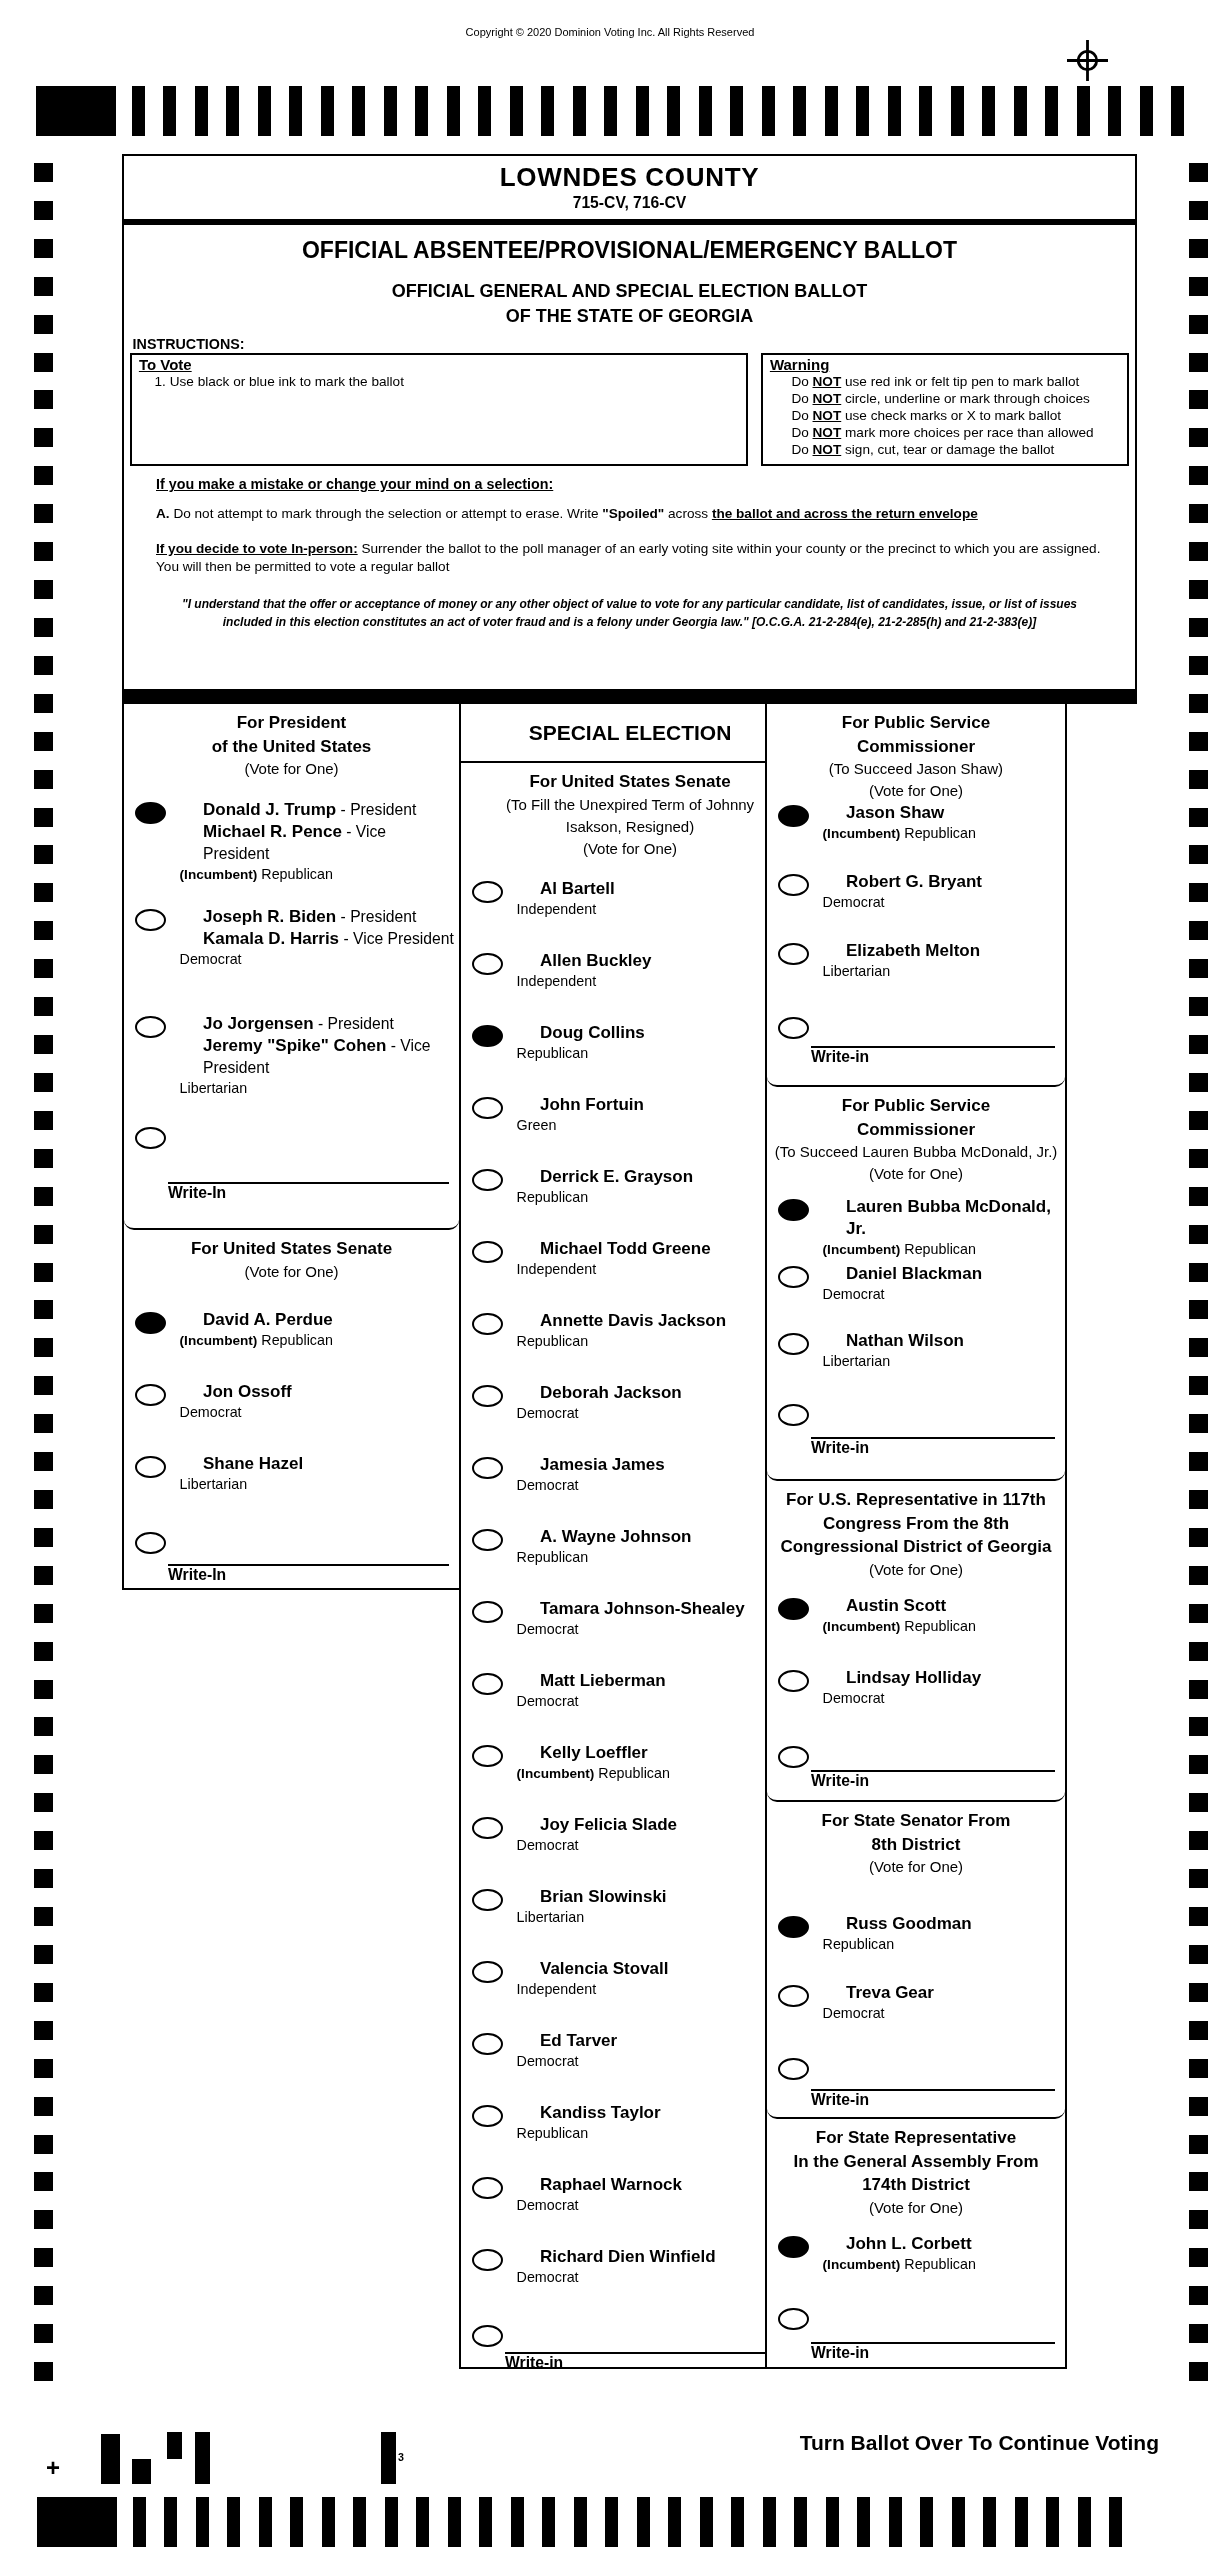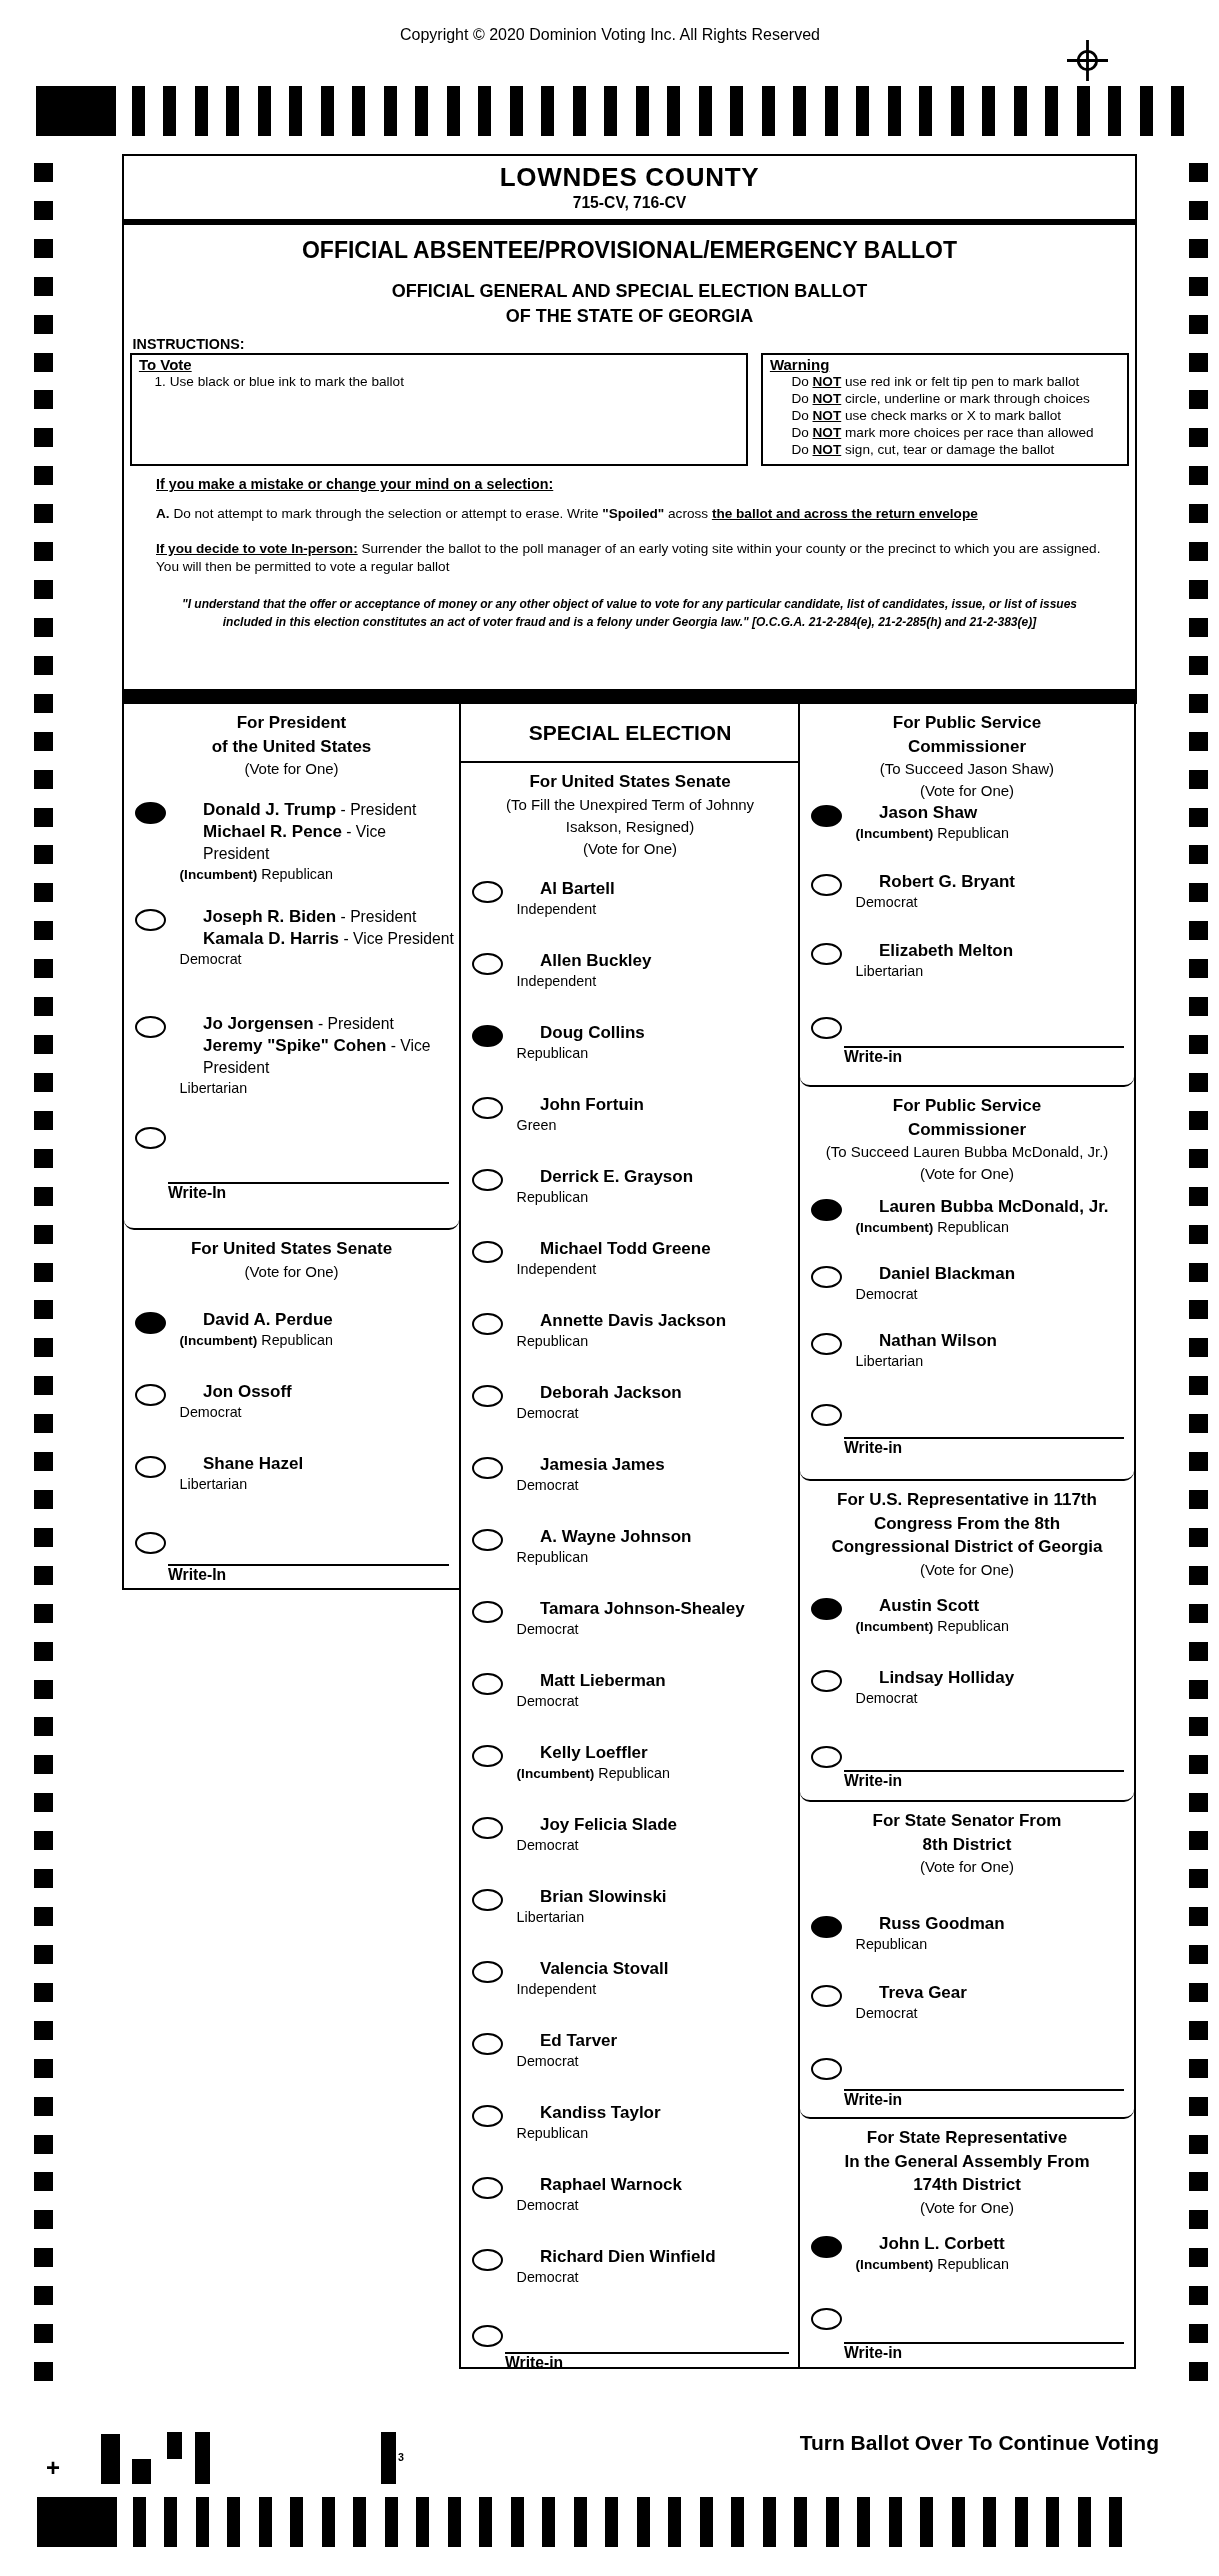--- a/index.html
+++ b/index.html
@@ -1,18 +1,18 @@
 <!DOCTYPE html>
 <html style="font-size:11.4px"><head>
 <meta charset="utf-8">
 <style>
   html,body{margin:0;padding:0;background:#888;}
   .page{position:relative;width:1220px;height:2576px;background:#fff;color:#000;
         font-family:"Liberation Sans","DejaVu Sans",sans-serif;margin:0 auto;overflow:hidden;}
-  .copyright{position:absolute;top:26px;left:0;right:0;text-align:center;font-size:16px;}
+  .copyright{position:absolute;top:26px;left:0;right:0;text-align:center;font-size:11px;}
   .regmark{position:absolute;left:1067px;top:40px;width:41px;height:41px;}
   .regmark line,.regmark circle{stroke:#000;stroke-width:4;fill:none;}
 
   
   .strip{position:absolute;height:50px;}
   .strip-top{top:86px;left:36px;width:1150px;}
   .strip-bottom{top:2497px;left:37px;width:1093px;}
   .strip-block{position:absolute;left:0;top:0;width:80px;height:100%;background:#000;}
   .strip-bars{position:absolute;left:96px;right:0;top:0;height:100%;
               background:repeating-linear-gradient(90deg,#000 0 13px,transparent 13px 31.5px);}
@@ -45,21 +45,21 @@
   .m-line.first{margin-top:13px;}
   .inperson{margin-top:17px;width:959px;}
   .oath{font-style:italic;font-weight:600;font-size:12px;text-align:center;margin-top:18.6px;line-height:18px;}
 
   .thickbar{position:absolute;left:122px;top:691px;width:1015px;height:13px;background:#000;}
 
   
   .col{position:absolute;box-sizing:border-box;border:2.1px solid #000;border-top:none;overflow:hidden;background:#fff;}
   #col1{left:122px;top:704px;width:337px;height:886px;border-right:none;}
   #col2{left:459px;top:704px;width:340px;height:1665px;border-right:none;}
-  #col3{left:798px;top:704px;width:338px;height:1665px;}
+  #col3{left:765px;top:704px;width:302px;height:1665px;}
   .special-box{height:59px;box-sizing:border-box;border-bottom:2.1px solid #000;display:flex;
                align-items:center;justify-content:center;font-size:21px;font-weight:bold;}
   .contest{border-bottom:2.1px solid #000;box-sizing:border-box;overflow:hidden;border-radius:10px;}
   .contest:last-child{border-bottom:none;}
   .chead{min-height:var(--head);box-sizing:border-box;padding-top:7.2px;text-align:center;}
   .ct-title{font-size:17px;font-weight:bold;line-height:23.6px;}
   .ct-sub{font-size:15px;line-height:22px;}
   .cand{position:relative;height:var(--row);box-sizing:border-box;}
   .cand.empty{height:var(--ovalrow);}
   .oval{position:absolute;left:11.4px;top:2.9px;width:26.5px;height:18px;border:2.1px solid #000;

